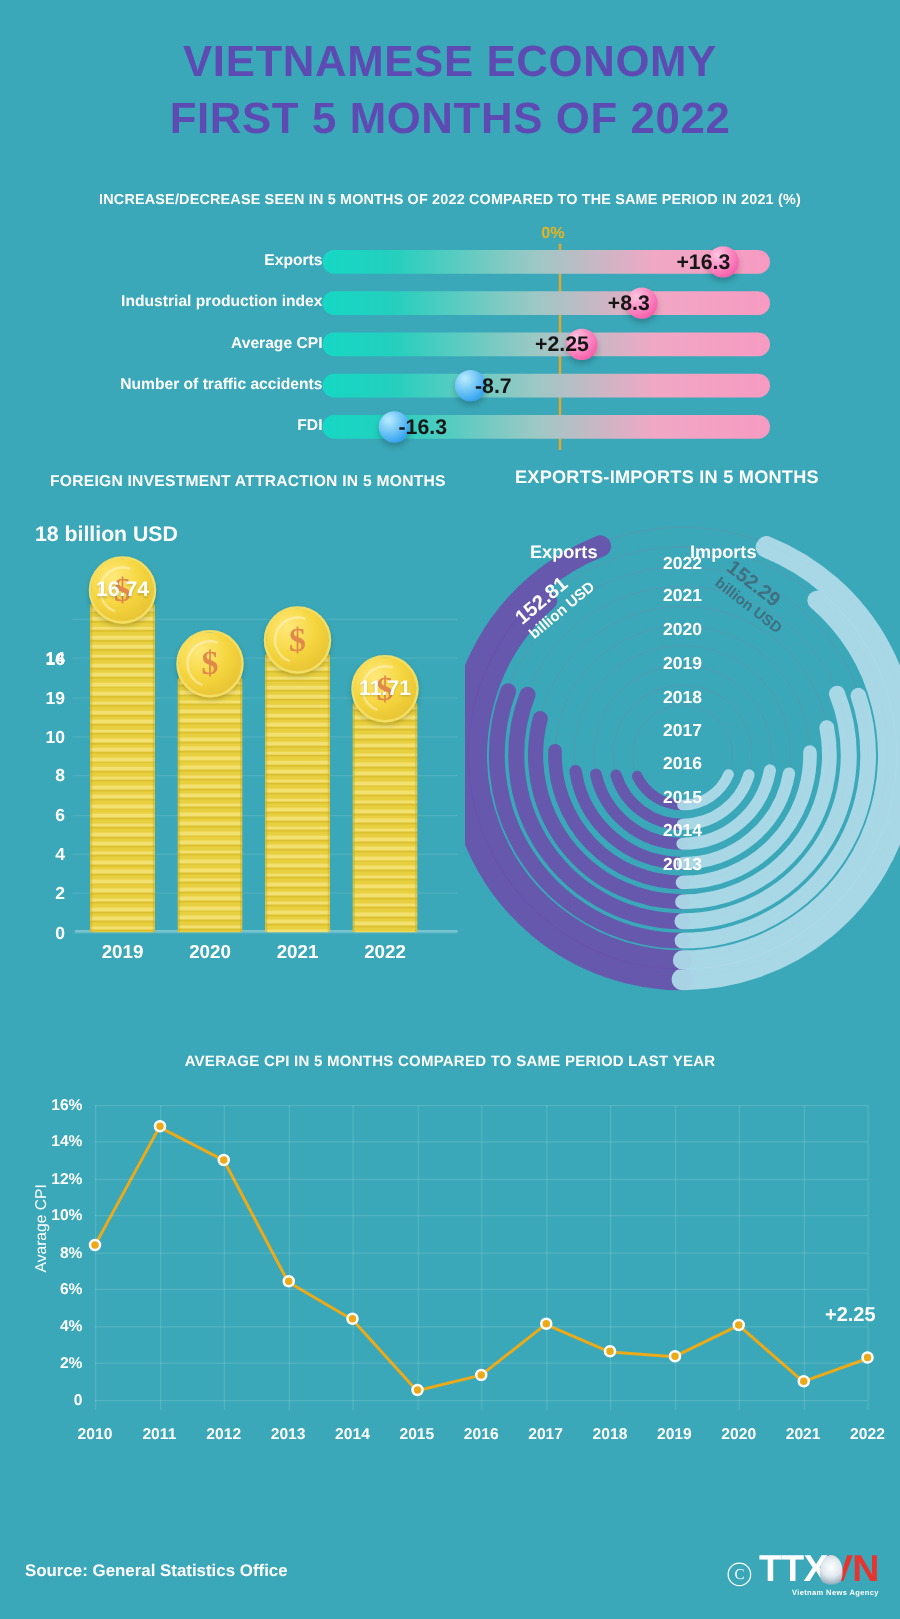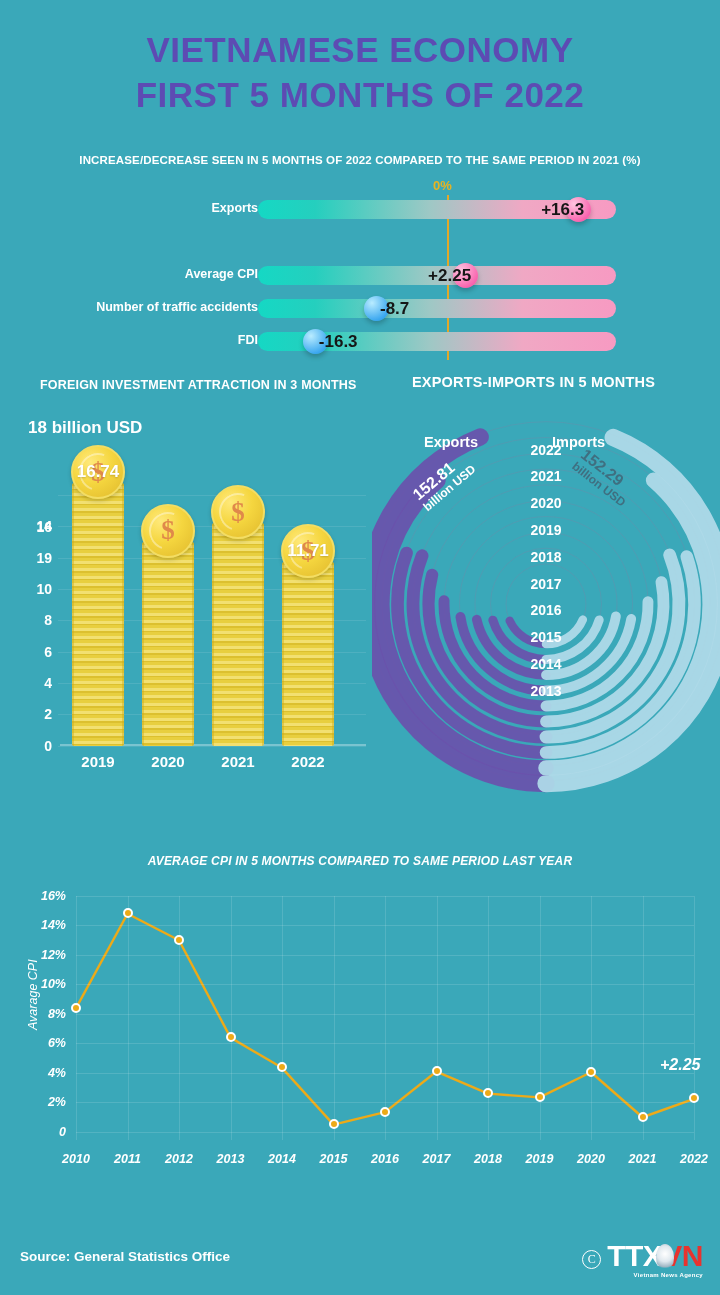--- a/index.html
+++ b/index.html
@@ -148,21 +148,21 @@
   .yr-lbl {
     position:absolute; left:0; width:100%; text-align:center;
     font-size:14px; font-weight:bold; color:#ffffff;
   }
   .circ-val {
     position:absolute; font-size:16px; font-weight:bold; color:#fff;
     white-space:nowrap; line-height:1.12;
   }
 
   
-  .sec3 { position:relative; margin-top:60px; height:330px;font-style:italic; }
+  .sec3 { position:relative; margin-top:48px; height:330px; }
   .cpi-title {
     text-align:center; font-size:12px; font-weight:bold; letter-spacing:0.2px;
   }
   .cpi-plot { position:absolute; left:0; top:28px; width:720px; height:290px; }
   .cpi-ylabel {
     position:absolute; left:26px; top:148px;
     transform:rotate(-90deg); transform-origin:left top;
     font-size:12.5px; color:#ffffff; white-space:nowrap;
   }
   .cpi-ytick {
@@ -231,20 +231,26 @@
   <div class="sec1-title">INCREASE/DECREASE SEEN IN 5 MONTHS OF 2022 COMPARED TO THE SAME PERIOD IN 2021 (%)</div>
   <div class="barchart" id="barchart">
     <div class="zerolabel">0%</div>
     <div class="zeroline"></div>
   <div class="row" style="top: 18px;">
         <div class="lbl">Exports</div>
         <div class="track"></div>
         <div class="bubble pos" style="left: 565.676px;"></div>
         <div class="val" style="right: 135.824px;">+16.3</div>
       </div>
+      <div class="row" style="top: 51px;">
+        <div class="lbl">Industrial production index</div>
+        <div class="track"></div>
+        <div class="bubble pos" style="left: 501.295px;"></div>
+        <div class="val" style="right: 200.205px;">+8.3</div>
+      </div>
       <div class="row" style="top: 84px;">
         <div class="lbl">Average CPI</div>
         <div class="track"></div>
         <div class="bubble pos" style="left: 452.607px;"></div>
         <div class="val" style="right: 248.893px;">+2.25</div>
       </div>
       <div class="row" style="top: 117px;">
         <div class="lbl">Number of traffic accidents</div>
         <div class="track"></div>
         <div class="bubble neg" style="left: 364.486px;"></div>
@@ -254,21 +260,21 @@
         <div class="lbl">FDI</div>
         <div class="track"></div>
         <div class="bubble neg" style="left: 303.324px;"></div>
         <div class="val" style="left: 318.824px;">-16.3</div>
       </div>
     </div>
 </div>
 
 <div class="sec2">
 
-  <div class="fdi-title">FOREIGN INVESTMENT ATTRACTION IN 3 MONTHS</div>
+  <div class="fdi-title">FOREIGN INVESTMENT ATTRACTION IN 5 MONTHS</div>
   <div class="fdi-unit">18 billion USD</div>
   <div class="fdi-plot" id="fdiplot">
     <div class="axisline"></div>
   <div class="gridline" style="top: 41.3333px;"></div>
       <div class="ytick" style="top: 41.3333px; margin-top: 32px;">16</div>
       <div class="gridline" style="top: 72.6667px;"></div>
       <div class="ytick" style="top: 72.6667px;">14</div>
       <div class="gridline" style="top: 104px;"></div>
       <div class="ytick" style="top: 104px;">19</div>
       <div class="gridline" style="top: 135.333px;"></div>

